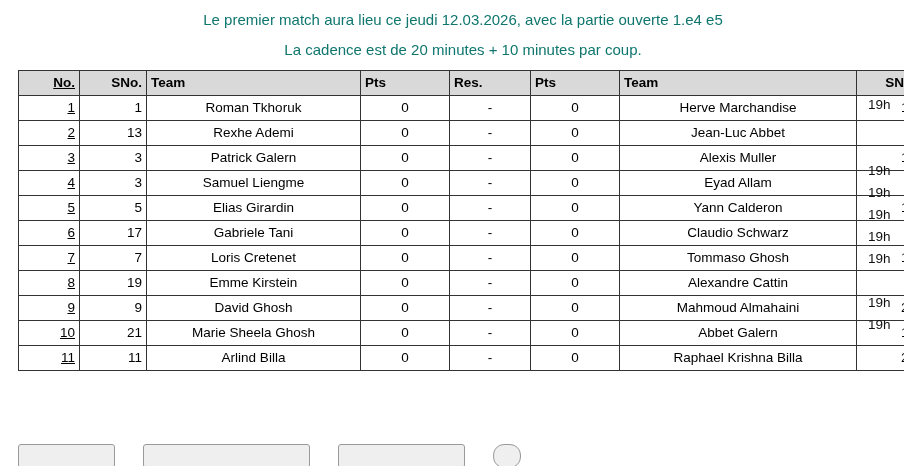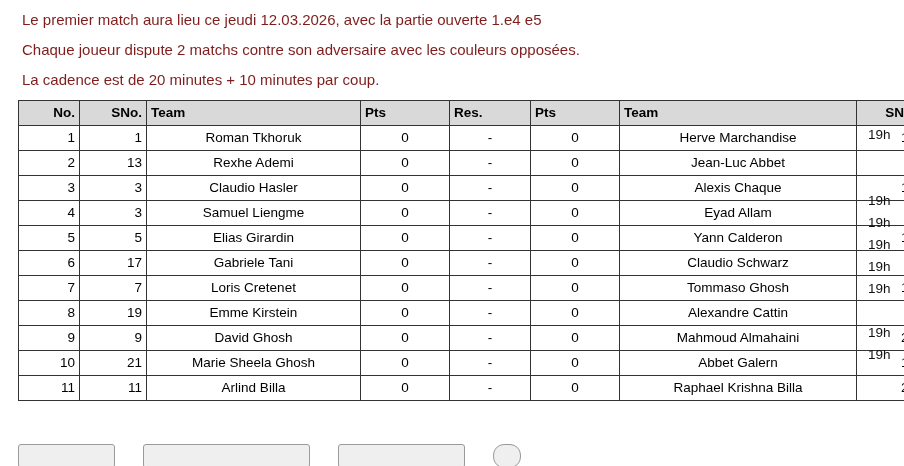--- a/index.html
+++ b/index.html
@@ -15,21 +15,22 @@
     overflow: hidden;
     position: relative;
   }
   .intro {
     padding: 10px 0 0 22px;
   }
   .intro p {
     margin: 0 0 10px 0;
     font-size: 15px;
     line-height: 20px;
-    color: #7f1d1d;
+    color: #0f766e;
+    text-align: center;
   }
   .pairings-wrap {
     margin: 10px 0 0 18px;
     width: 830px;
     position: relative;
   }
   table.pairings {
     border-collapse: collapse;
     width: 830px;
     table-layout: fixed;
@@ -42,21 +43,21 @@
     height: 20px;
     line-height: 20px;
     white-space: nowrap;
     overflow: hidden;
   }
   table.pairings thead th {
     background: #d9d9d9;
     font-weight: bold;
     font-size: 13.5px;
   }
-  .c-no     { width: 52px;  text-align: right; }
+  .c-no     { width: 52px;  text-align: right; text-decoration: underline; }
   .c-sno1   { width: 58px;  text-align: right; }
   .c-team1  { width: 205px; text-align: center; }
   .c-pts1   { width: 80px;  text-align: center; }
   .c-res    { width: 72px;  text-align: center; }
   .c-pts2   { width: 80px;  text-align: center; }
   .c-team2  { width: 228px; text-align: center; }
   .c-sno2   { width: 55px;  text-align: right; }
 
   thead .c-no,
   thead .c-sno1,
@@ -112,21 +113,20 @@
     border: 1px solid #9a9a9a;
     background: #efefef;
     border-radius: 11px;
   }
 </style>
 </head>
 <body>
 
 <div class="intro">
   <p>Le premier match aura lieu ce jeudi 12.03.2026, avec la partie ouverte 1.e4 e5</p>
-  <p>Chaque joueur dispute 2 matchs contre son adversaire avec les couleurs opposées.</p>
   <p>La cadence est de 20 minutes + 10 minutes par coup.</p>
 </div>
 
 <div class="pairings-wrap">
   <table class="pairings">
     <thead>
       <tr>
         <th class="c-no">No.</th>
         <th class="c-sno1">SNo.</th>
         <th class="c-team1">Team</th>
@@ -154,25 +154,25 @@
           <td class="c-team1">Rexhe Ademi</td>
           <td class="c-pts1">0</td>
           <td class="c-res">-</td>
           <td class="c-pts2">0</td>
           <td class="c-team2">Jean-Luc Abbet</td>
           <td class="c-sno2">2</td>
         </tr>
         <tr>
           <td class="c-no">3</td>
           <td class="c-sno1">3</td>
-          <td class="c-team1">Claudio Hasler</td>
-          <td class="c-pts1">0</td>
-          <td class="c-res">-</td>
-          <td class="c-pts2">0</td>
-          <td class="c-team2">Alexis Chaque</td>
+          <td class="c-team1">Patrick Galern</td>
+          <td class="c-pts1">0</td>
+          <td class="c-res">-</td>
+          <td class="c-pts2">0</td>
+          <td class="c-team2">Alexis Muller</td>
           <td class="c-sno2">14</td>
         </tr>
         <tr>
           <td class="c-no">4</td>
           <td class="c-sno1">3</td>
           <td class="c-team1">Samuel Liengme</td>
           <td class="c-pts1">0</td>
           <td class="c-res">-</td>
           <td class="c-pts2">0</td>
           <td class="c-team2">Eyad Allam</td>

